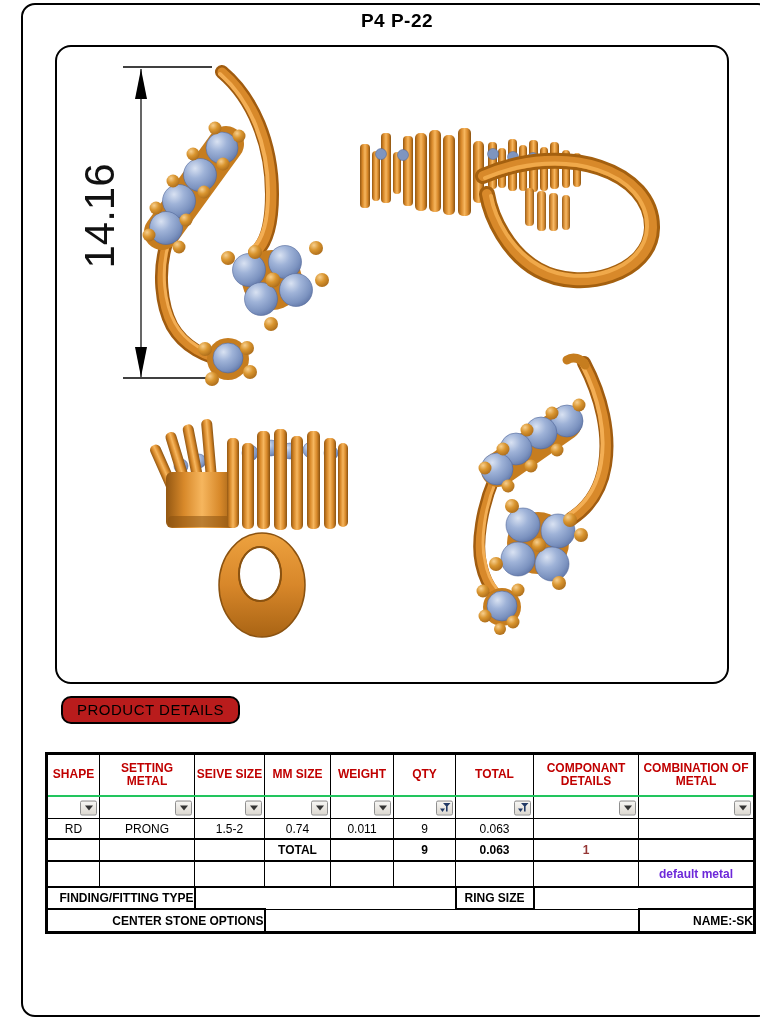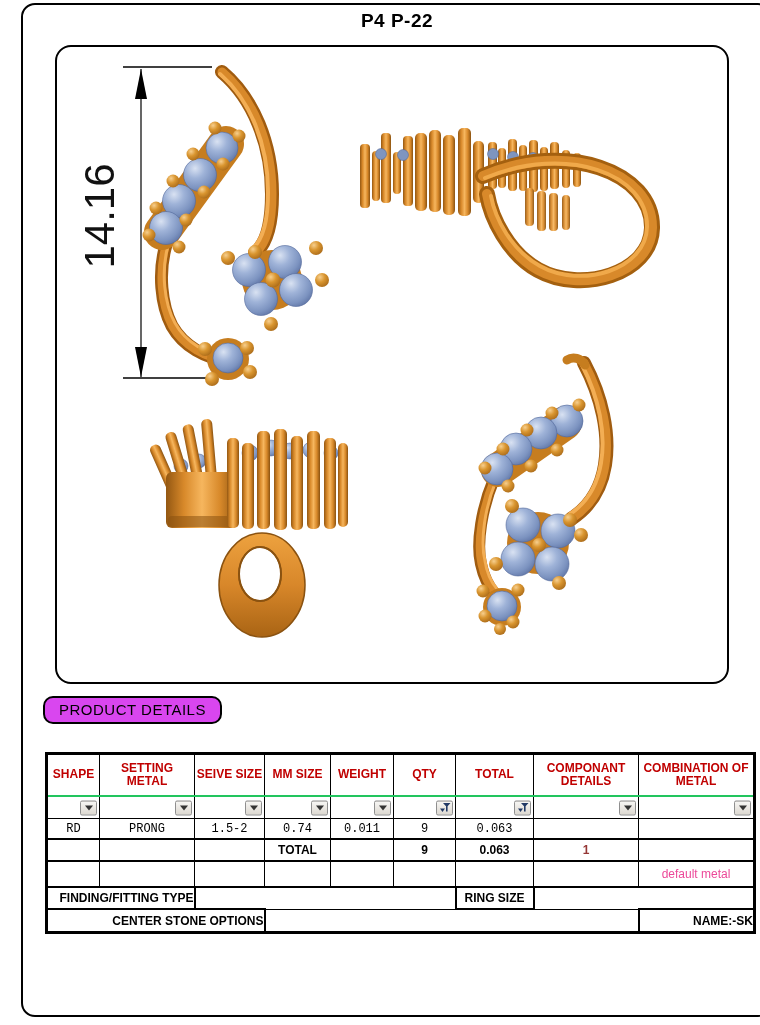--- a/index.html
+++ b/index.html
@@ -4,41 +4,41 @@
 <style>
   html,body{margin:0;padding:0;background:#fff;}
   .page{position:relative;width:760px;height:1025px;background:#fff;overflow:hidden;
         font-family:"Liberation Sans",sans-serif;color:#000;margin-left:17px;}
   .frame{position:absolute;left:4px;top:3px;right:5px;bottom:8px;border:2px solid #000;border-radius:14px;}
   .title{position:absolute;left:0;top:10px;width:100%;text-align:center;
          font-size:19px;font-weight:bold;letter-spacing:.5px;}
   .views-box{position:absolute;left:38px;top:45px;width:670px;height:635px;
              border:2px solid #000;border-radius:16px;}
   .views-box svg{position:absolute;left:0;top:0;width:100%;height:100%;}
-  .pd-btn{position:absolute;left:26px;top:696px;border:2px solid #000;border-radius:10px;
-          padding:3px 14px 4px 14px;font-size:15px;letter-spacing:.5px;background:#d946ef;}
+  .pd-btn{position:absolute;left:44px;top:696px;border:2px solid #000;border-radius:10px;
+          padding:3px 14px 4px 14px;font-size:15px;letter-spacing:.5px;background:#b91c1c;}
   
   .spec{position:absolute;left:28px;top:752px;border-collapse:collapse;table-layout:fixed;
         width:708px;border:3px solid #000;}
   .spec td{border:1px solid #000;text-align:center;vertical-align:middle;font-size:12px;
            padding:0;overflow:hidden;white-space:nowrap;height:19px;}
   tr.r-head td{height:40px;white-space:normal;line-height:1.1;font-weight:bold;
                color:#c00000;border-bottom:2px solid #22c55e;font-size:12px;}
   tr.r-filter td{height:21px;position:relative;border-bottom:1px solid #000;}
-  tr.r-data td{height:19px;font-family:Liberation Mono, monospace;}
+  tr.r-data td{height:19px;}
   tr.r-total td{height:20px;font-weight:bold;border-top:2px solid #000;border-bottom:2px solid #000;}
   tr.r-metal td{height:24px;border-bottom:2px solid #000;}
   tr.r-wt td{height:20px;}
   tr.r-find td{height:20px;}
   tr.r-center td{height:21px;}
   td.thick{border:2px solid #000;}
   td.bold{font-weight:bold;}
   td.left{text-align:right;padding-left:3px;}
   .comp-one{color:#953735;font-size:14px;font-weight:bold;}
-  .def-metal{color:#ec4899;font-size:14px;font-weight:normal;}
+  .def-metal{color:#6d28d9;font-size:14px;font-weight:bold;}
   .dd-btn{position:absolute;right:2px;top:50%;transform:translateY(-50%);
           width:17px;height:15px;box-sizing:border-box;
           background:linear-gradient(#f7f6f4,#dcd8d0);border:1px solid #8f8f8f;border-radius:2px;
           display:flex;align-items:center;justify-content:center;cursor:pointer;}
   .dd-arrow{width:0;height:0;border:4px solid transparent;border-top:5px solid #333;margin-top:5px;}
 </style>
 </head>
 <body>
 
 <div class="page">

